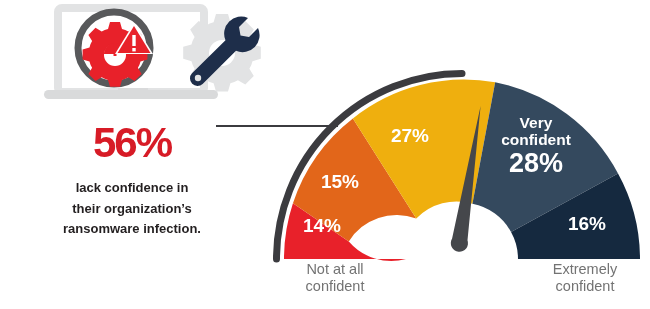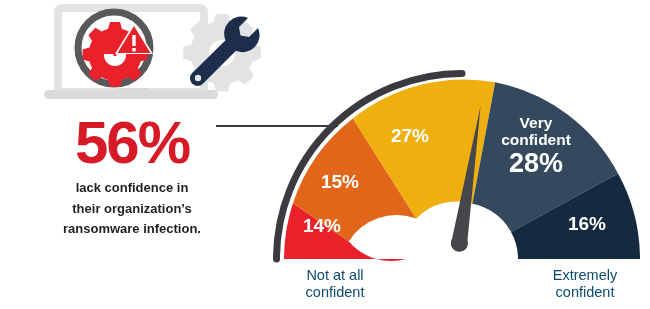--- a/index.html
+++ b/index.html
@@ -11,21 +11,21 @@
     position:relative;
   }
   #root{position:absolute;inset:0;}
 
   
   .illus{position:absolute;left:22px;top:4px;width:240px;height:105px;}
 
   
   .stat-wrap{position:absolute;left:6px;top:112px;width:252px;text-align:center;}
   .stat-number{
-    font-size:60px;line-height:62px;font-weight:bold;
+    font-size:42px;line-height:62px;font-weight:bold;
     color:#D71B26;letter-spacing:-2px;
   }
   .stat-text{
     margin-top:4px;
     font-size:13px;line-height:20.5px;font-weight:bold;
     color:#231f20;
   }
 
   
   .leader{position:absolute;left:216px;top:125px;width:122px;height:2px;background:#3b3b3f;}
@@ -38,22 +38,22 @@
     font-family:"Liberation Sans", sans-serif;
     fill:#ffffff;font-weight:bold;
   }
   .lbl-sm{font-size:19px;}
   .lbl-vc{font-size:15.5px;}
   .lbl-lg{font-size:27px;}
 
   
   .cap{
     position:absolute;
-    font-size:14.5px;line-height:17px;color:#0c4a6e;
-    text-align:center;width:120px;margin-top:6px;
+    font-size:14.5px;line-height:17px;color:#737373;
+    text-align:center;width:120px;
   }
   .cap-left{left:275px;top:261px;}
   .cap-right{left:525px;top:261px;text-align:center;}
 </style>
 </head>
 <body>
 
 <div id="root">
 
   <div class="illus">

